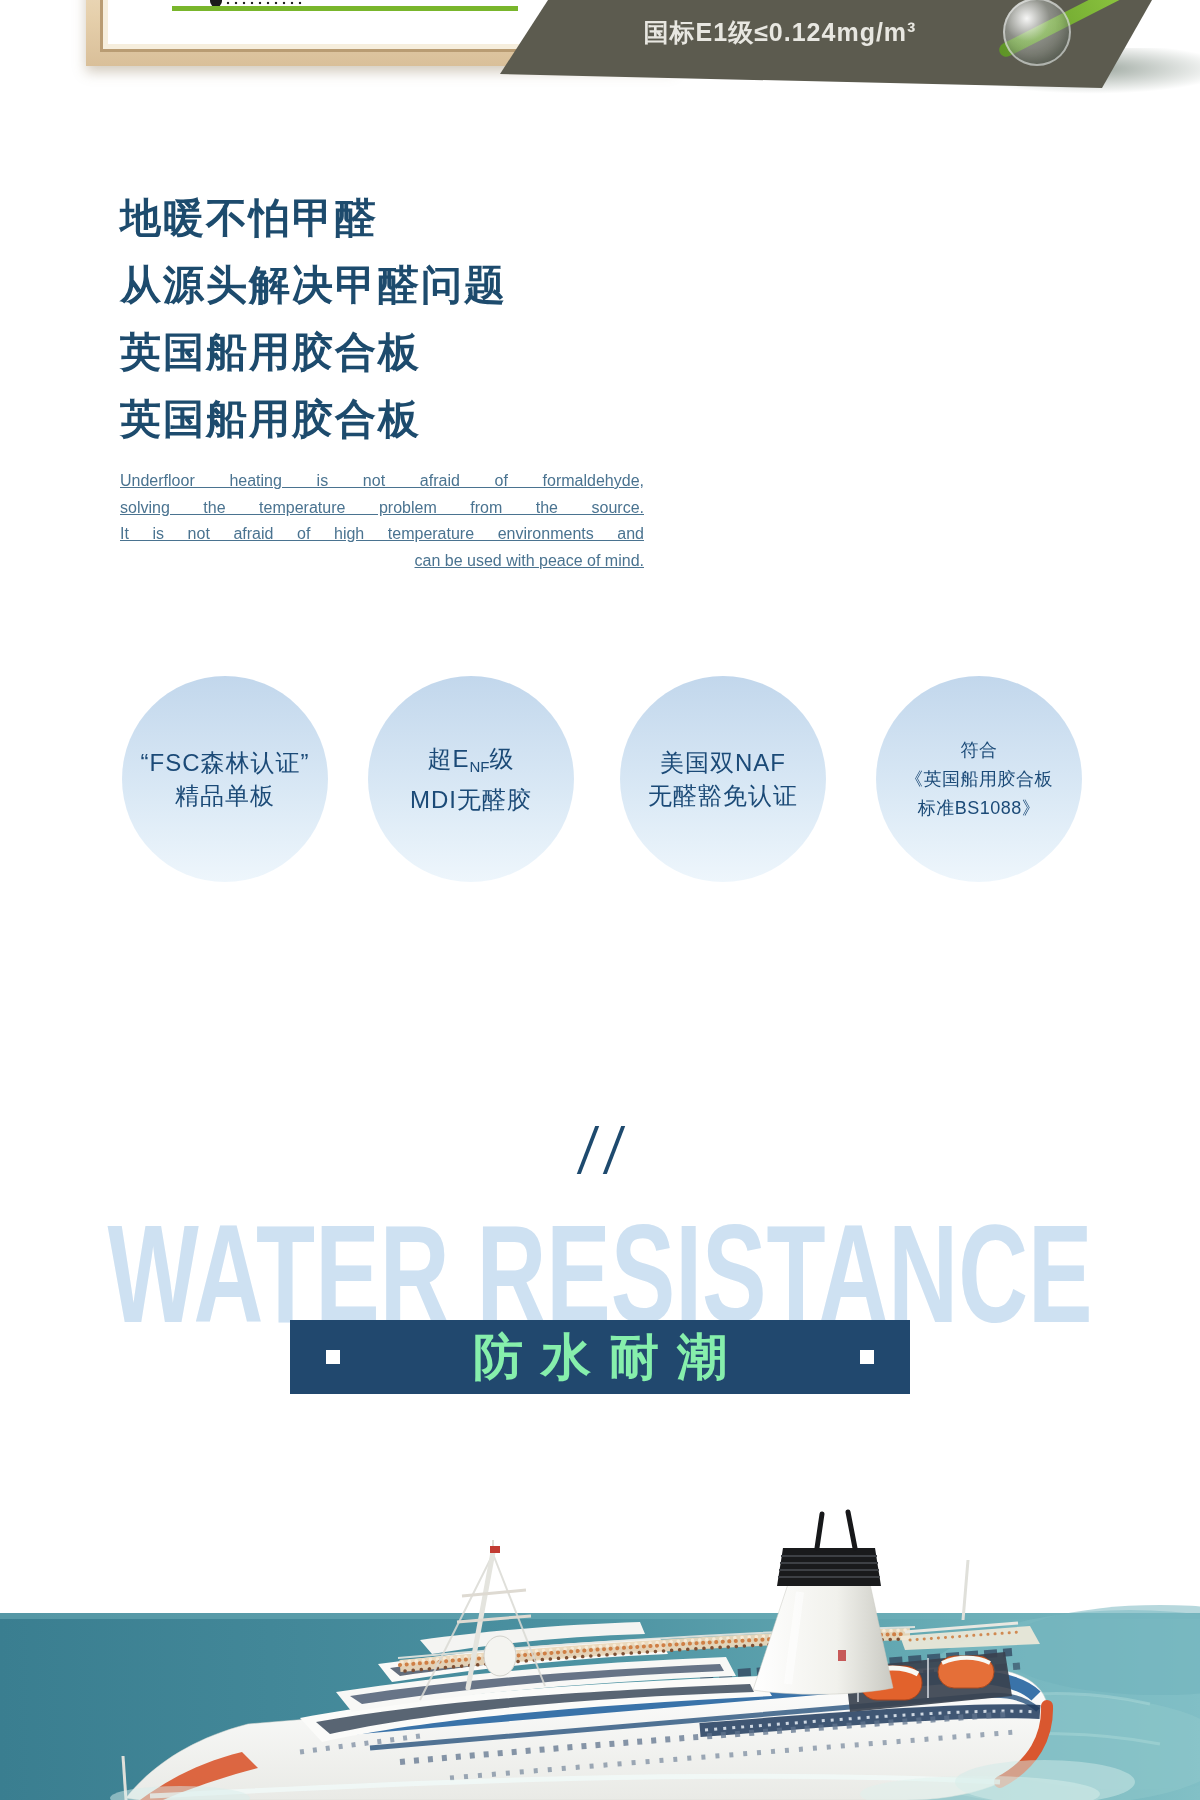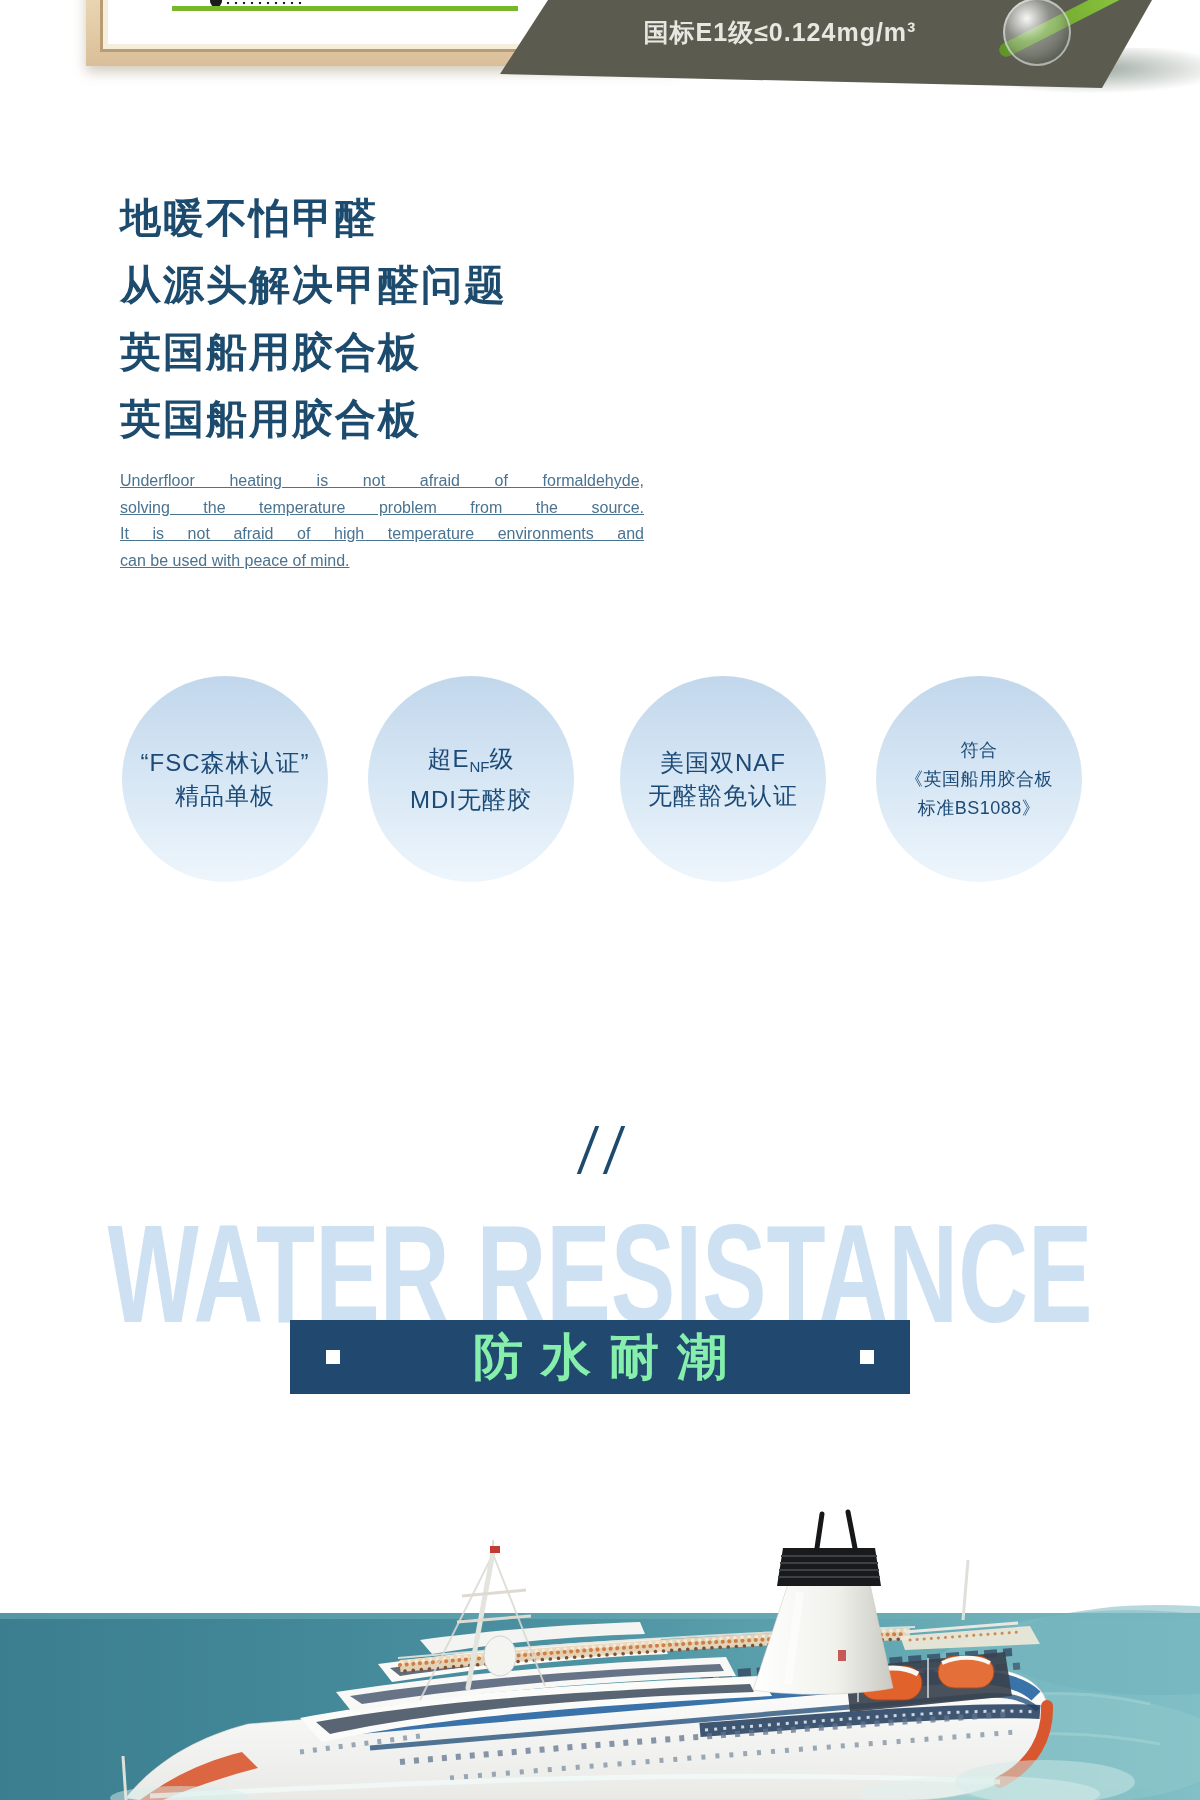--- a/index.html
+++ b/index.html
@@ -35,21 +35,21 @@
     background:radial-gradient(circle at 35% 30%,rgba(255,255,255,.95) 0%,rgba(230,238,240,.35) 35%,
                rgba(140,150,140,.35) 72%,rgba(80,86,80,.55) 100%);
     box-shadow:inset 0 0 0 2px rgba(245,248,246,.55), inset -4px -6px 10px rgba(60,70,60,.35);}
 
   
   .headings{left:120px;top:200px;width:700px;z-index:2;}
   .headings h2{margin:0 0 31px 0;font-size:41px;line-height:36px;font-weight:bold;
     color:#1d4b6d;letter-spacing:2px;}
   .para{left:120px;top:468px;width:524px;color:#4a7390;font-size:16px;line-height:26.5px;text-decoration:underline;}
   .para .jline{text-align:justify;text-align-last:justify;}
-  .para .lline{text-align:left;}
+  .para .lline{text-align:right;}
 
   
   .badge{top:676px;width:206px;height:206px;border-radius:50%;
     background:linear-gradient(180deg,#c2d7ec 0%,#d9e8f5 55%,#eef6fc 100%);
     display:flex;flex-direction:column;align-items:center;justify-content:center;
     color:#1b4a77;font-weight:normal;text-align:center;z-index:2;}
   .badge .l{font-size:24px;line-height:33px;letter-spacing:1px;}
   .badge .s{font-size:18px;line-height:29px;letter-spacing:0.5px;}
   .badge sub{font-size:15px;vertical-align:-5px;letter-spacing:0;}
 

